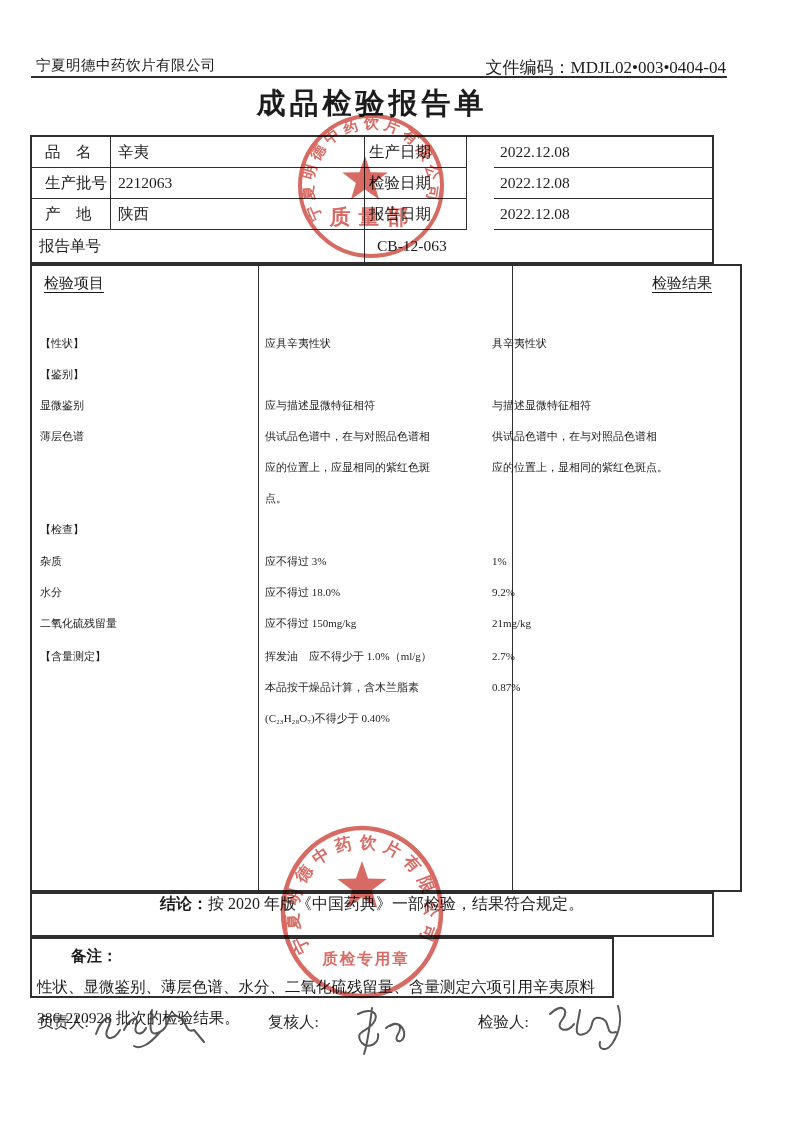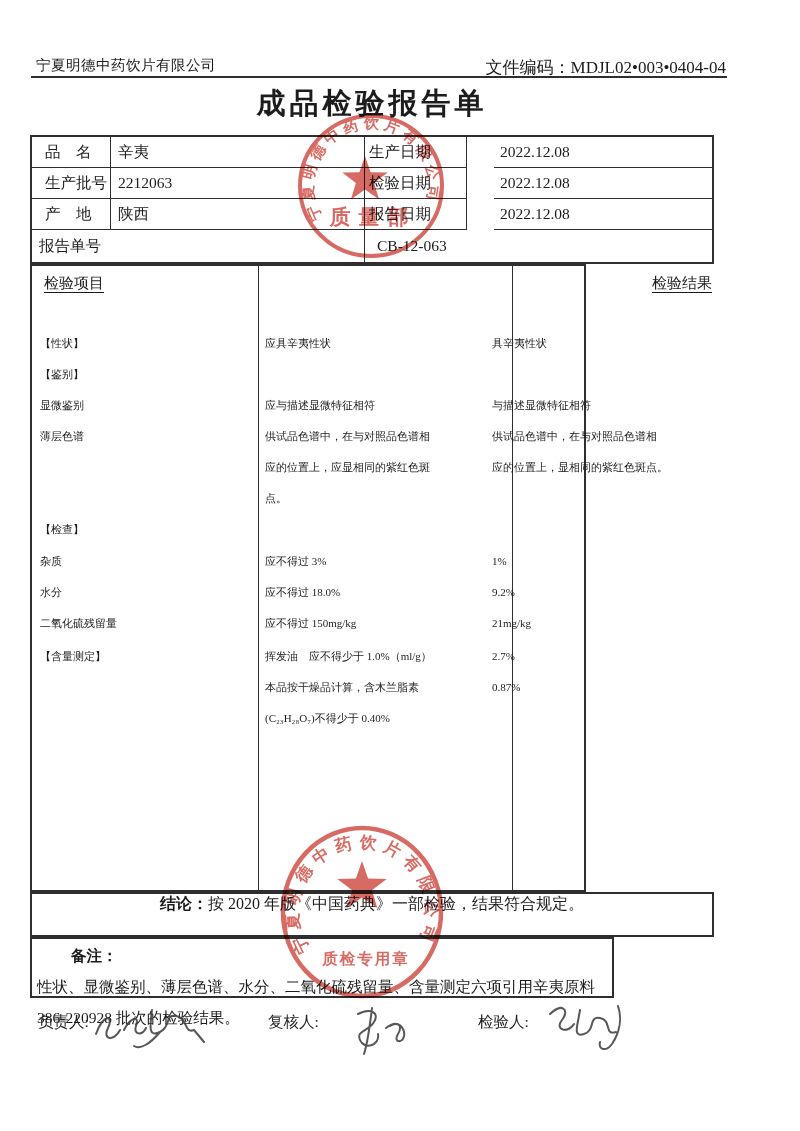--- a/index.html
+++ b/index.html
@@ -20,21 +20,21 @@
       padding-left:7px;overflow:visible;white-space:pre;}
   .ic.lastcol{border-right:none;}
   .ic.lastrow{border-bottom:none;}
   .ilabel{display:block;line-height:30px;padding:0 10px 0 6px;text-align:justify;text-align-last:justify;}
   .ic.l2{padding-left:4px;}
   .ic.v2{padding-left:6px;}
   .ic.repno-val{padding-left:12px;}
   .span2{grid-column:1/3;}
   .span2b{grid-column:3/5;}
   
-  .mtable{position:absolute;left:30px;top:264px;width:556px;height:628px;border:2px solid #2e2e2e;
+  .mtable{position:absolute;left:30px;top:264px;width:712px;height:628px;border:2px solid #2e2e2e;
           box-sizing:border-box;font-size:15px;}
   .vline{position:absolute;top:0;bottom:0;width:1px;background:#2e2e2e;}
   .v1{left:226px;} .v2{left:453px;margin-left:27px;}
   .mth{position:absolute;top:8px;font-size:15px;text-decoration:underline;text-underline-offset:4px;}
   .th1{left:12px;}
   .th2{left:226px;width:227px;text-align:center;}
   .th3{left:453px;width:227px;text-align:right;}
   .trow{position:absolute;left:0;right:0;height:0;}
   .tc{position:absolute;white-space:pre;line-height:31px;font-size:11px;}
   .tc.i{left:8px;width:216px;}

